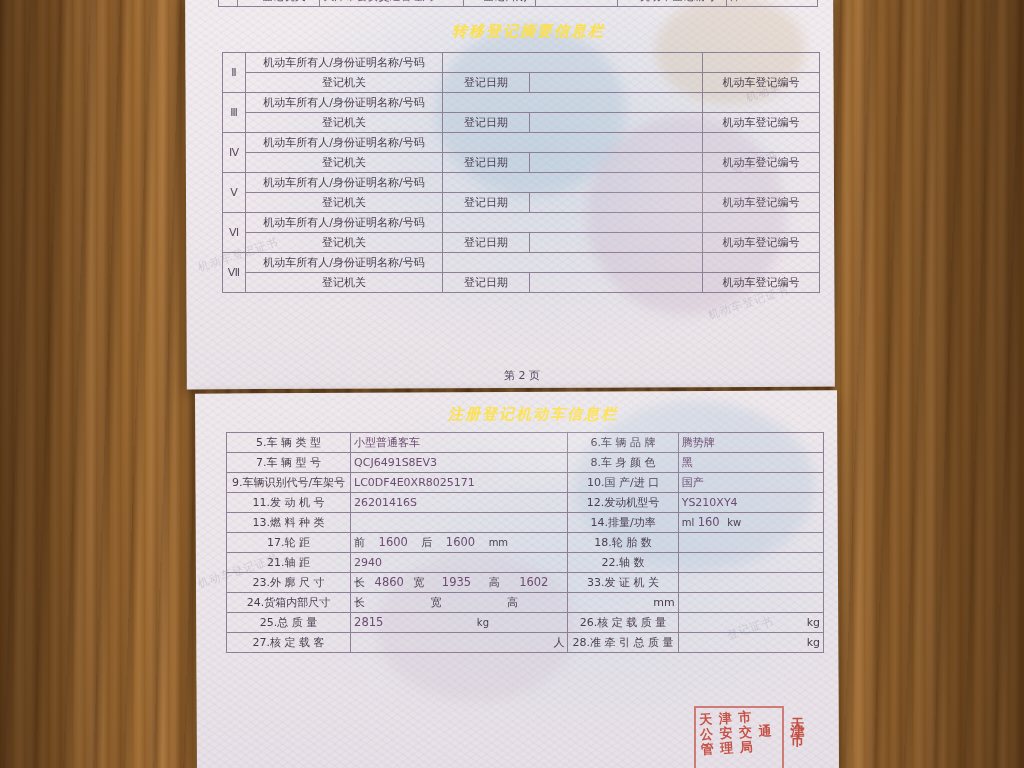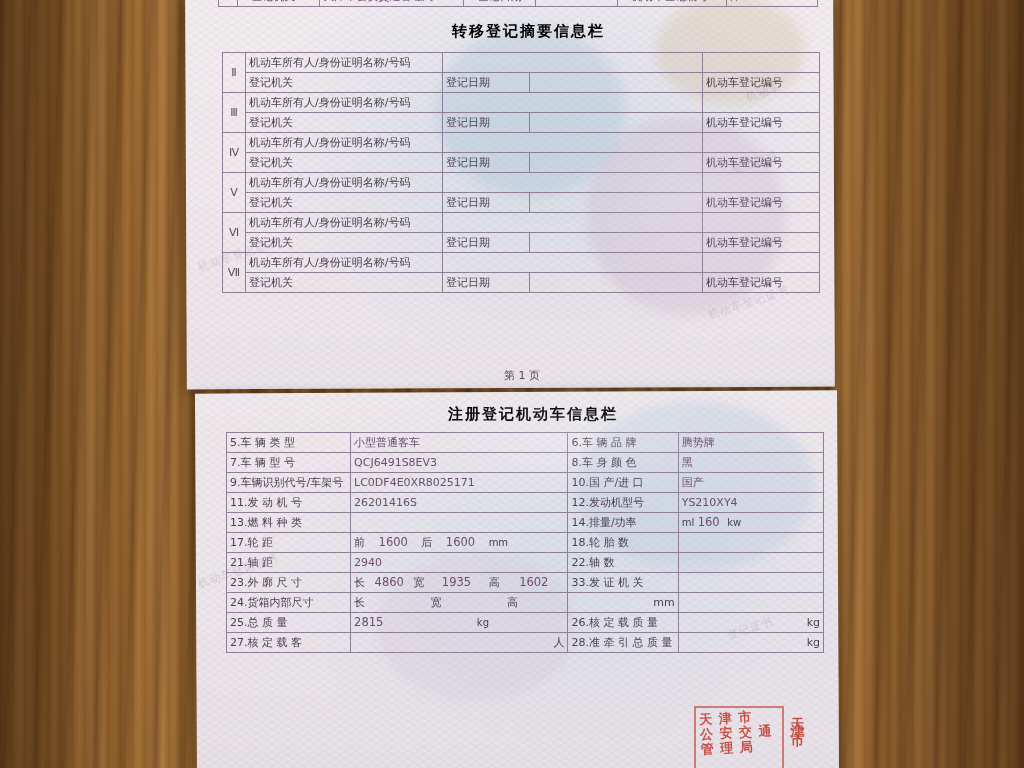--- a/index.html
+++ b/index.html
@@ -112,34 +112,35 @@
     height: 17px;
     line-height: 15px;
     white-space: nowrap;
   }
   .rowmark {
     width: 16px;
     text-align: center;
     font-size: 10px;
     color: #5b4a60;
   }
-  .lbl { color: #4a3d50; }
+  .lbl { color: #4a3d50; text-align: center; }
   .hand {
     color: #6d4b72;
     font-family: "DejaVu Sans", sans-serif;
     font-size: 11.5px;
   }
 
   .section-title {
     position: absolute;
     font-size: 15px;
     font-weight: bold;
-    color: #000000;
+    color: #fde047;
     letter-spacing: 2px;
     font-family: "DejaVu Sans", "Liberation Sans", sans-serif;
+    font-style: italic;
   }
   .page-no {
     position: absolute;
     font-size: 11px;
     color: #554962;
     font-family: "DejaVu Sans", sans-serif;
   }
 
   
   .stamp-red {
@@ -280,21 +281,21 @@
   </tr>
   <tr>
     <td class="lbl">登记机关</td>
     <td class="lbl">登记日期</td>
     <td></td>
     <td class="lbl">机动车登记编号</td>
   </tr>
 </tbody>
   </table>
 
-<div class="page-no" style="left:504px; top:368px;">第 1 页</div>
+<div class="page-no" style="left:504px; top:368px;">第 2 页</div>
 
 <div class="sheet sheet-bottom">
   <div class="guilloche"></div>
   <div class="blotch" style="left:380px; top:10px; width:240px; height:170px; background:rgba(180,200,220,.35);"></div>
   <div class="blotch" style="left:180px; top:160px; width:200px; height:150px; background:rgba(205,185,205,.22);"></div>
   <div class="watermark" style="left:0px; top:170px;">机动车登记证书</div>
   <div class="watermark" style="left:530px; top:230px;">登记证书</div>
 </div>
 
 <div class="section-title" style="left:448px; top:405px;">注册登记机动车信息栏</div>

